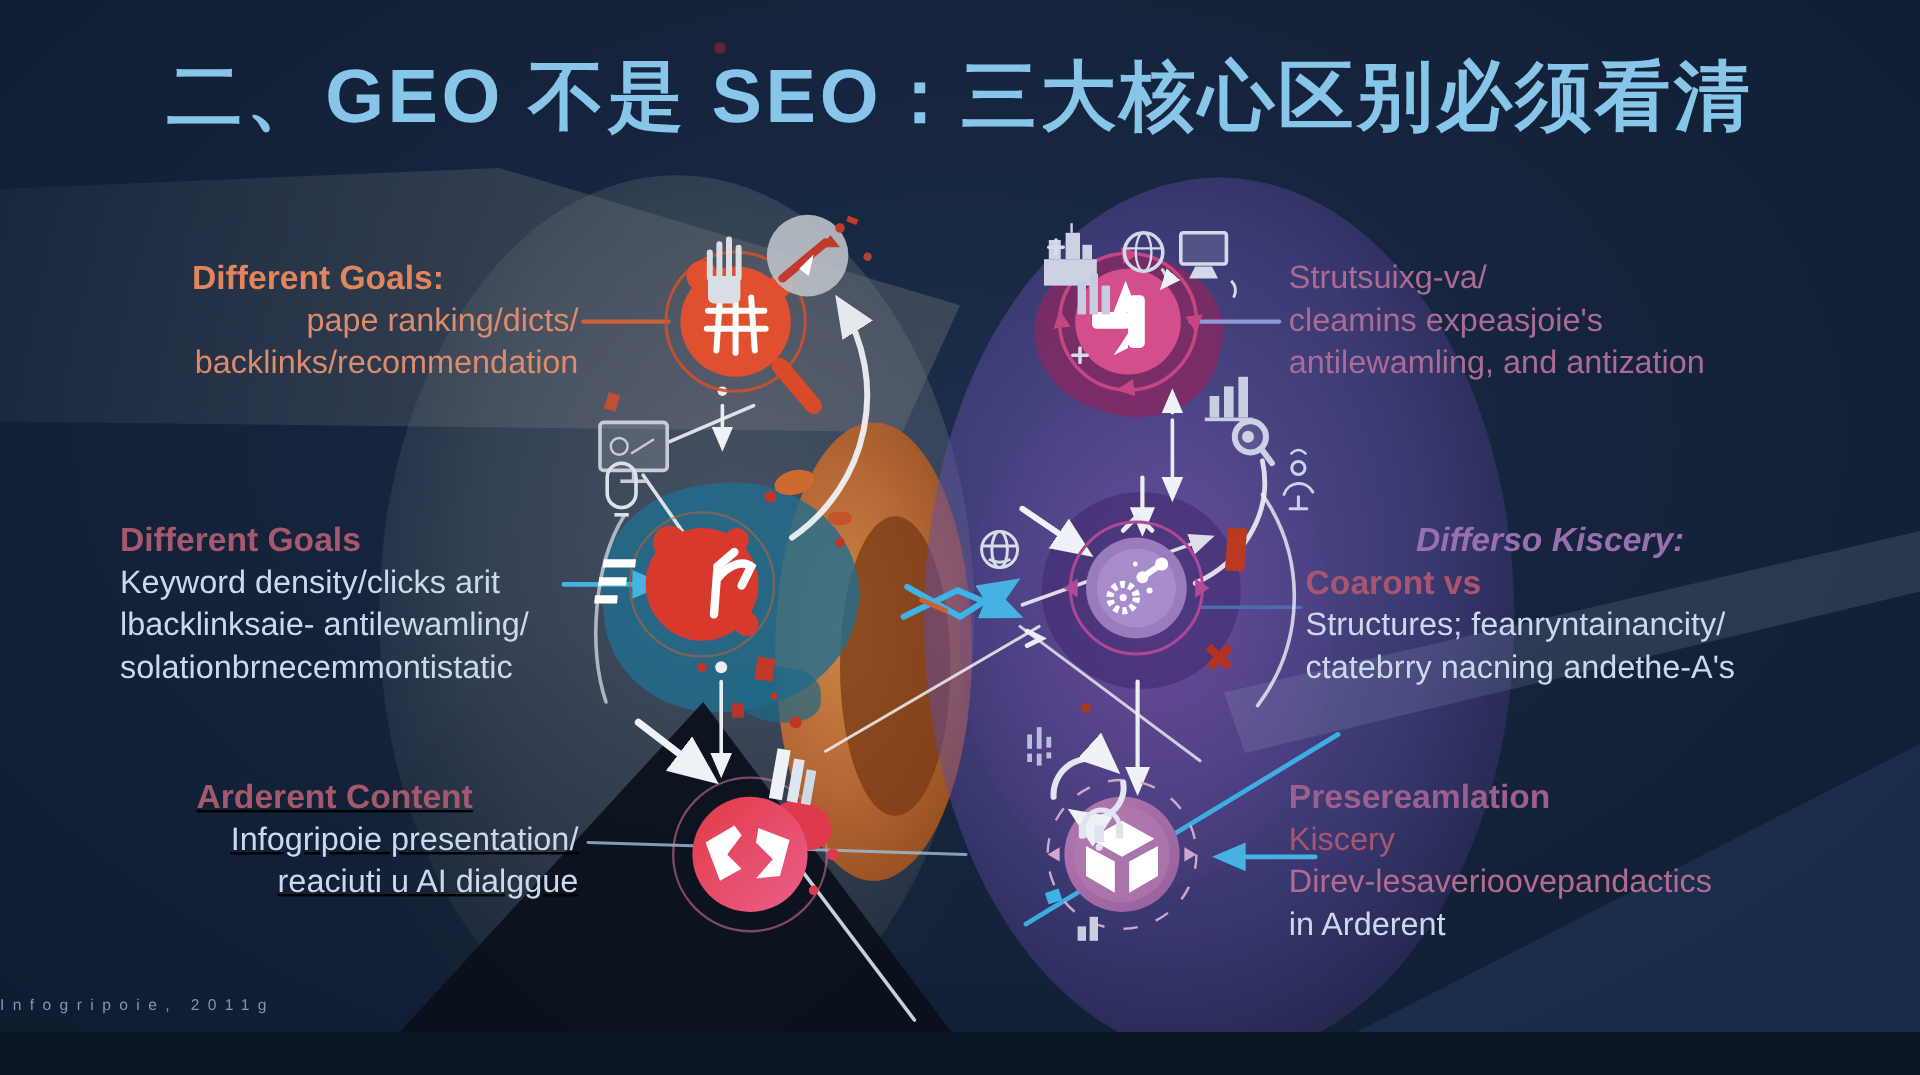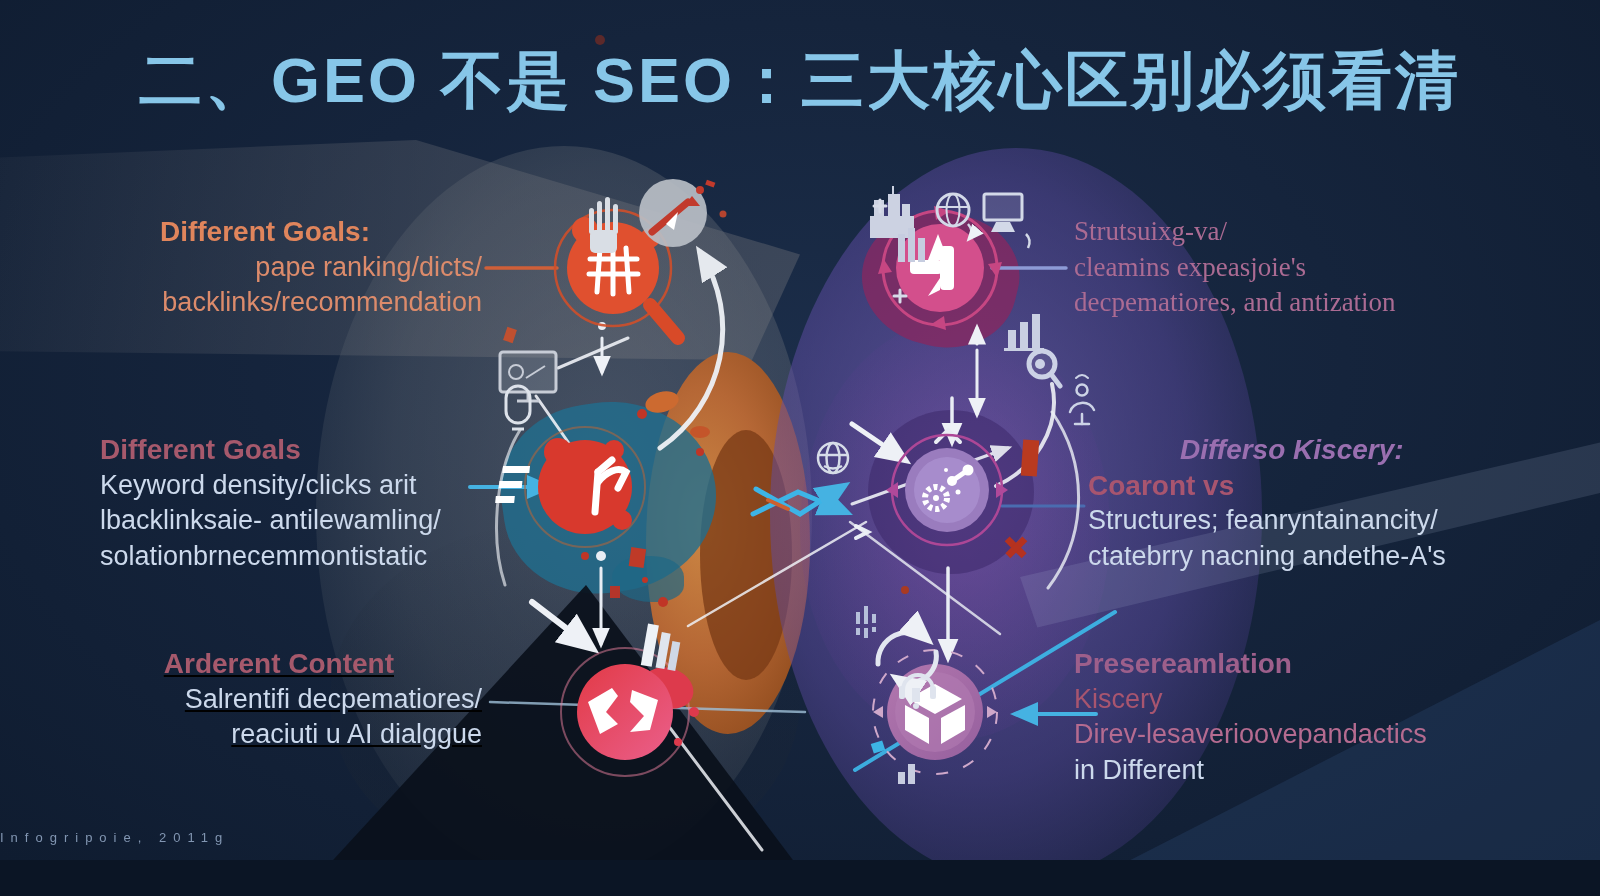--- a/index.html
+++ b/index.html
@@ -42,21 +42,21 @@
   .purple-blob-mid{left:868px;top:410px;width:166px;height:164px;border-radius:50%;
     background:rgba(60,40,106,.55);}
   .gfx{position:absolute;left:0;top:0;}
   
   .tb{position:absolute;font-size:27px;line-height:35.5px;white-space:nowrap;}
   .tb .h{font-weight:bold;font-size:28px;}
   .ra{text-align:right;width:420px;}
   .c-orh{color:#e0855c;}  .c-or{color:#dc8b6b;}
   .c-roseh{color:#a6596c;} .c-rose2{color:#a8556f;}
   .c-light{color:#ccd9ec;}
-  .c-purh{color:#9a6fb0;} .c-pink{color:#ab6b93;font-family:Liberation Serif, serif;}
+  .c-purh{color:#9a6fb0;} .c-pink{color:#ab6b93;}
   .c-mauveh{color:#9d5f8b;} .c-pink2{color:#b56b90;}
   .title{position:absolute;top:38px;left:0;width:100%;text-align:center;
     font-size:63px;font-weight:bold;letter-spacing:3px;color:#87c6e8;}
   .caption{position:absolute;top:830px;left:0;width:1570px;
     font-size:13px;letter-spacing:7px;color:#8296b2;}
 </style>
 </head>
 <body>
 
 <div class="canvas">
@@ -373,39 +373,39 @@
   </div>
 
   <div class="tb ra" style="left:62px;top:214px;">
     <div class="h c-orh" style="margin-right:112px;">Different Goals:</div>
     <div class="c-or">pape ranking/dicts/</div>
     <div class="c-or">backlinks/recommendation</div>
   </div>
 
   <div class="tb ra" style="left:62px;top:646px;text-decoration:underline;">
     <div class="h c-roseh" style="margin-right:88px;">Arderent Content</div>
-    <div class="c-light">Salrentifi decpematiores/</div>
+    <div class="c-light">Infogripoie presentation/</div>
     <div class="c-light">reaciuti u AI dialggue</div>
   </div>
 
   <div class="tb" style="left:1074px;top:214px;">
     <div class="c-pink">Strutsuixg-va/</div>
     <div class="c-pink">cleamins expeasjoie's</div>
-    <div class="c-pink">decpematiores, and antization</div>
+    <div class="c-pink">antilewamling, and antization</div>
   </div>
 
   <div class="tb" style="left:1088px;top:432px;">
     <div class="h c-purh" style="margin-left:92px;font-style:italic;">Differso Kiscery:</div>
     <div class="h c-rose2">Coaront vs</div>
     <div class="c-light">Structures; feanryntainancity/</div>
     <div class="c-light">ctatebrry nacning andethe-A's</div>
   </div>
 
   <div class="tb" style="left:1074px;top:646px;">
     <div class="h c-mauveh">Presereamlation</div>
     <div class="c-rose2">Kiscery</div>
     <div class="c-pink2">Direv-lesaverioovepandactics</div>
-    <div class="c-light">in Different</div>
+    <div class="c-light">in Arderent</div>
   </div>
 
   <div class="caption">Infogripoie, 2011g</div>
 
 </div>
 
 </body></html>

